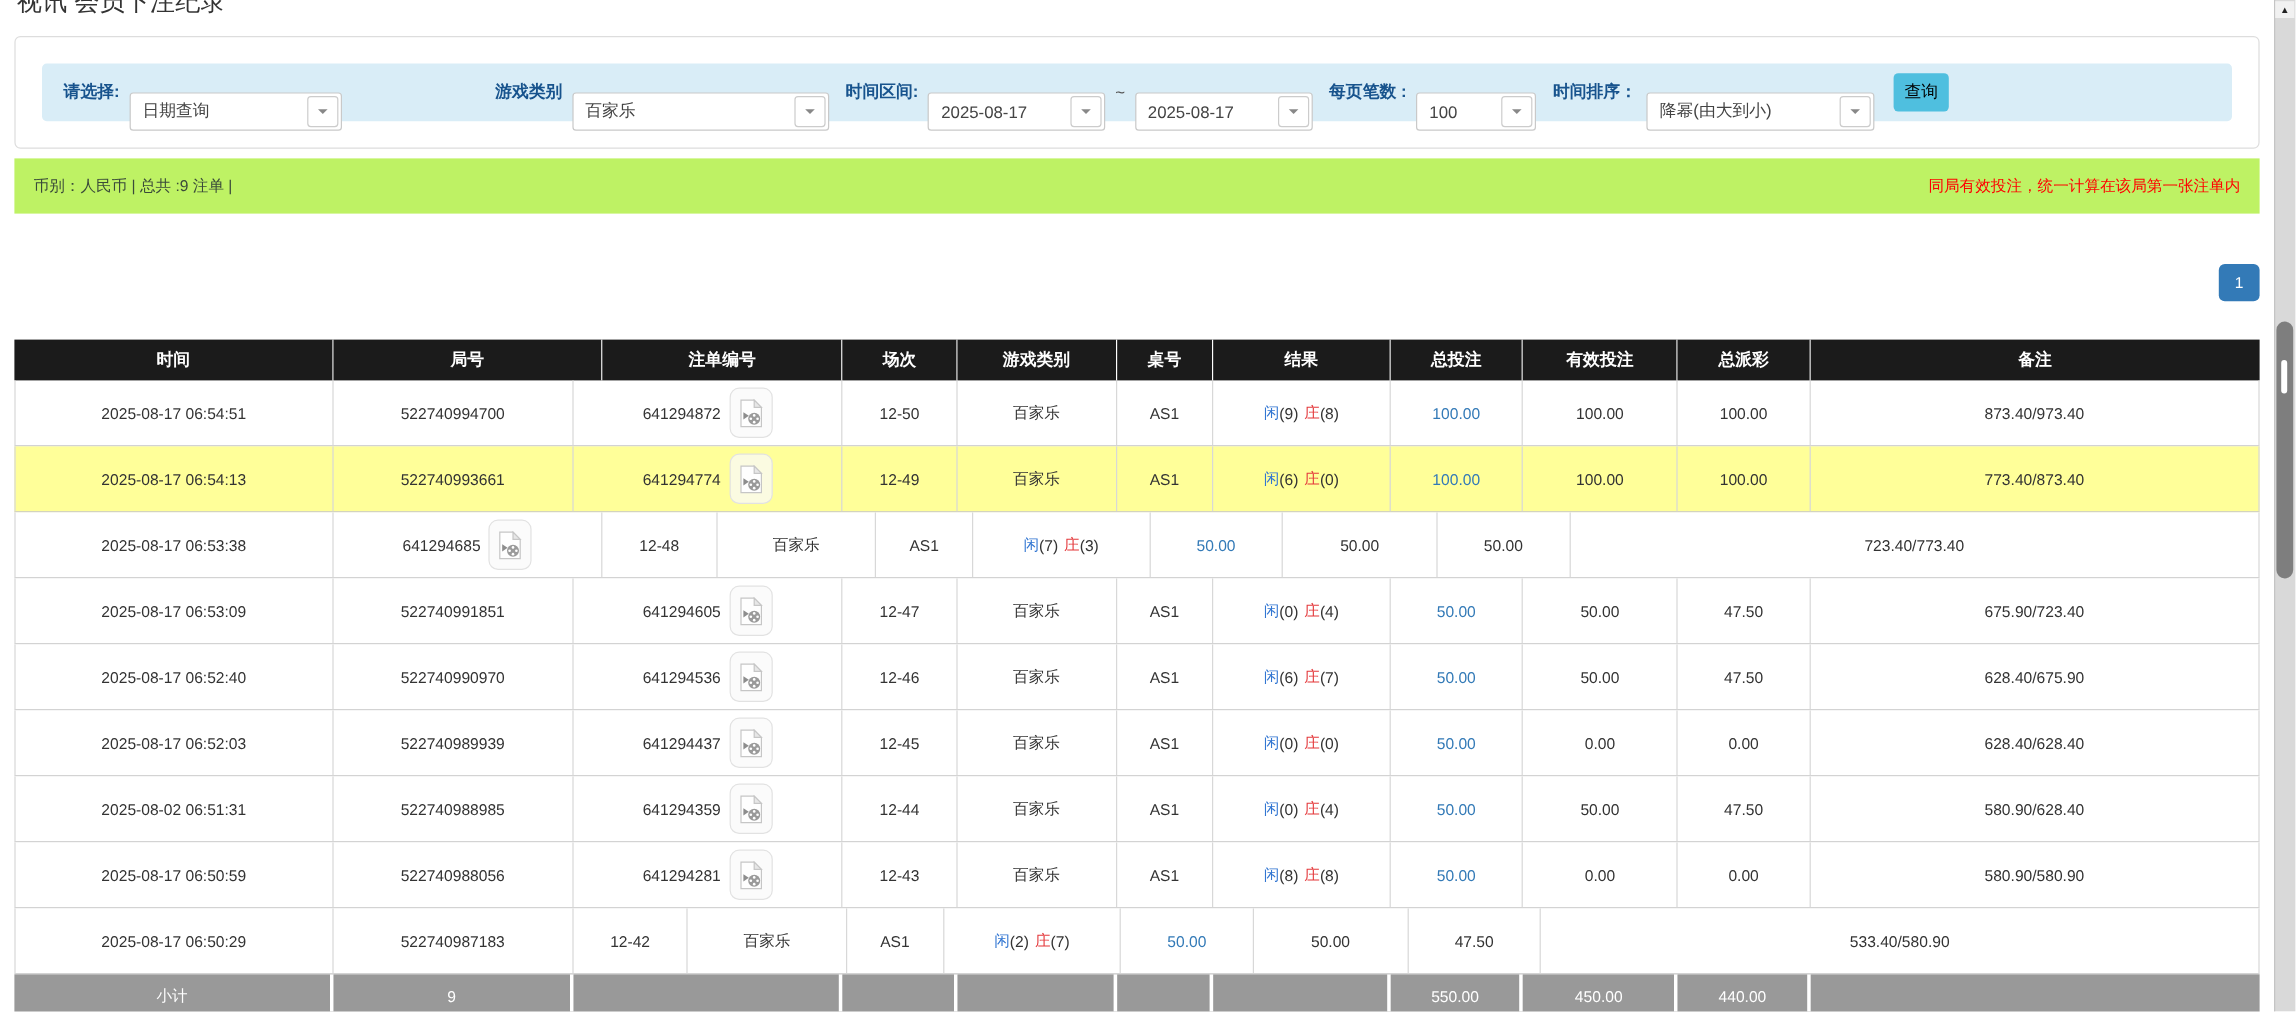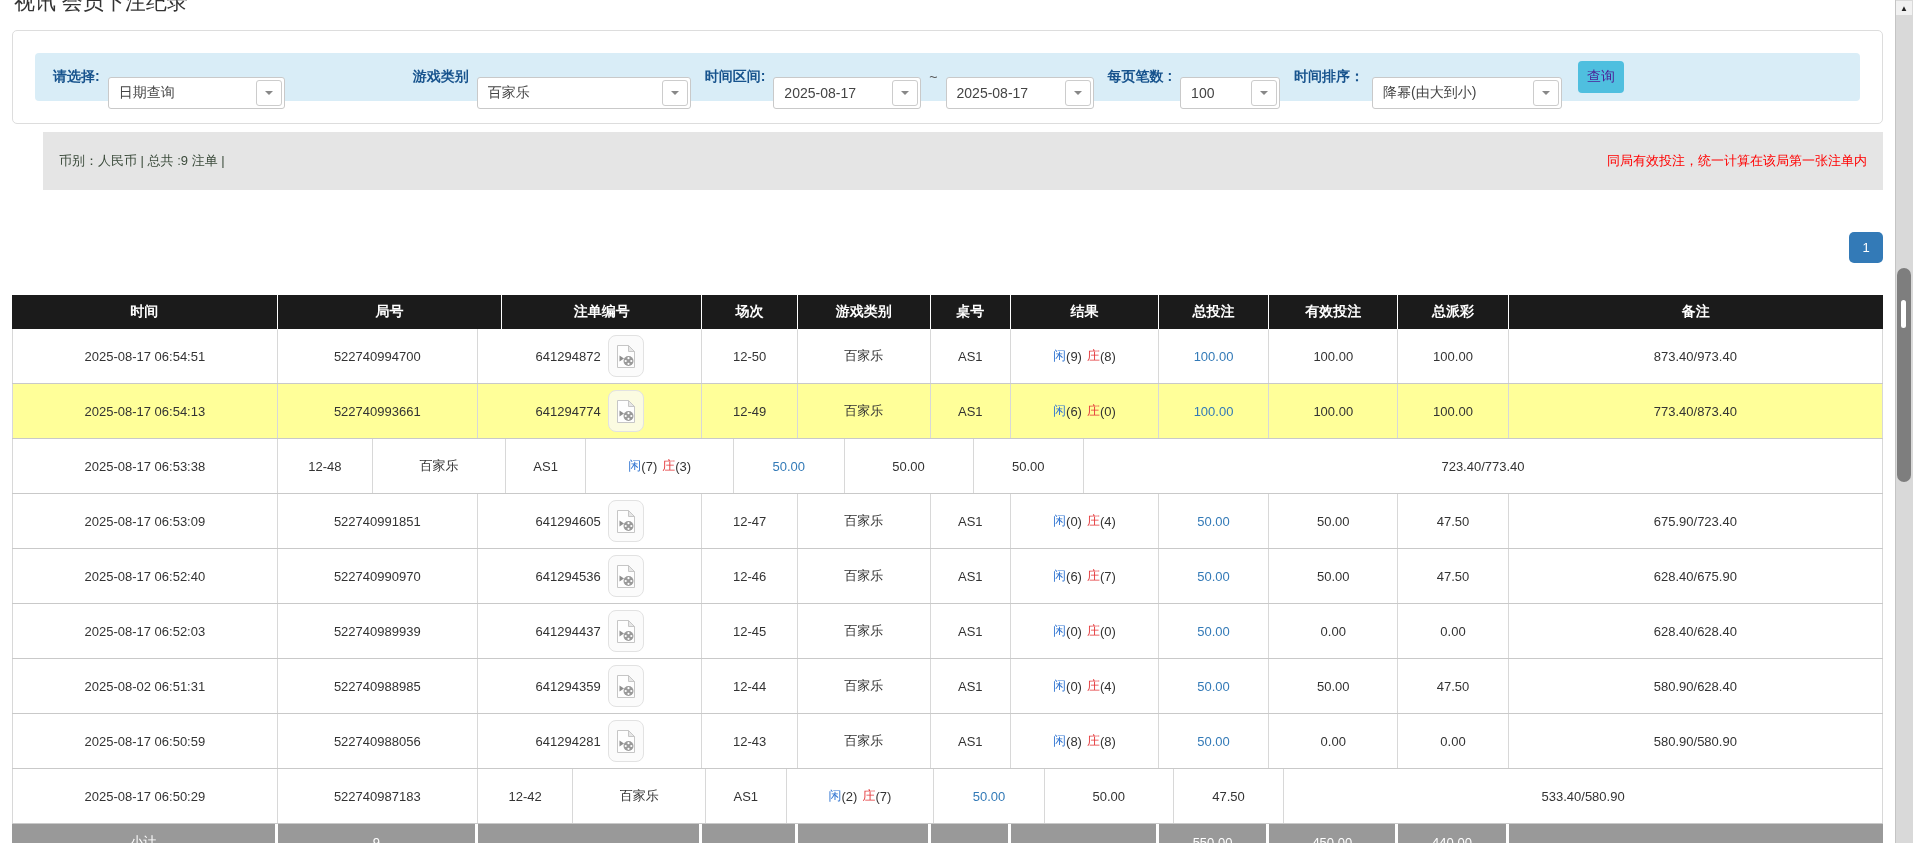--- a/index.html
+++ b/index.html
@@ -16,24 +16,24 @@
   .filter-bar{background:#d9edf7;border-radius:4px;height:48px;display:flex;align-items:center;padding:0 10px;}
   .fgroup{display:flex;align-items:center;margin-left:14px;}
   .fgroup.first{margin-left:8px;}
   .fgroup.g-game{margin-left:128px;}
   .flabel{font-size:14px;font-weight:bold;color:#17538d;margin-right:8px;white-space:nowrap;}
   .tilde{margin:0 8px;color:#555;font-size:14px;}
   .dd{height:30px;background:#fff;border:1px solid #c9c9c9;border-radius:3px;display:flex;align-items:center;cursor:pointer;margin-top:32px;}
   .dd-text{flex:1;padding:0 10px;font-size:14px;color:#444;white-space:nowrap;overflow:hidden;}
   .dd-arrow{width:24px;height:24px;margin:2px;border:1px solid #ccc;border-radius:3px;background:#fff;display:flex;align-items:center;justify-content:center;}
   .dd-arrow::after{content:"";border:4px solid transparent;border-top-color:#888;margin-top:4px;}
-  .search-btn{margin-left:16px;width:46px;height:32px;background:#4fbfdf;color:#4c1d95;border:none;border-radius:4px;font-size:14px;font-family:Liberation Sans, sans-serif;cursor:pointer;}
-
-  
-  .summary-bar{margin-top:8px;background:#e5e5e5;height:58px;display:flex;align-items:center;justify-content:space-between;padding:0 16px;box-sizing:border-box;margin-left:31px;}
+  .search-btn{margin-left:16px;width:46px;height:32px;background:#4fbfdf;color:#000000;border:none;border-radius:4px;font-size:14px;font-family:Liberation Sans, sans-serif;cursor:pointer;}
+
+  
+  .summary-bar{margin-top:8px;background:#bef264;height:46px;display:flex;align-items:center;justify-content:space-between;padding:0 16px;box-sizing:border-box;}
   .summary-left{font-size:13px;color:#3a4a3a;}
   .summary-right{font-size:13px;color:#ff0000;}
 
   
   .pagination-row{margin-top:42px;height:31px;display:flex;justify-content:flex-end;}
   .page-btn{width:34px;height:31px;background:#337ab7;color:#fff;border:none;border-radius:5px;font-size:13px;font-family:inherit;cursor:pointer;}
 
   
   .btable{margin-top:32px;font-size:13px;color:#333;}
   .trow{display:flex;}
@@ -214,20 +214,35 @@
             </div>
             <div class="tcell w7">
               <span class="bet-link">100.00</span>
             </div>
             <div class="tcell w8">100.00</div>
             <div class="tcell w9">100.00</div>
             <div class="tcell w10">773.40/873.40</div>
           </div>
           <div class="trow">
             <div class="tcell w0">2025-08-17 06:53:38</div>
+            <div class="tcell w2">
+              <span>641294685</span>
+              <span class="vicon-box">
+  <svg width="20" height="25" viewBox="0 0 20 25" aria-hidden="true">
+    <path d="M1.5 1.5 h11 l6 6 v16 h-17 z" fill="#fefefe" stroke="#c6c6c6" stroke-width="1"></path>
+    <path d="M12.5 1.5 l6 6 h-6 z" fill="#e7e7e7" stroke="#c6c6c6" stroke-width="1"></path>
+    <path d="M3.5 11.5 l4.5 3 -4.5 3 z" fill="#8d8d8d"></path>
+    <circle cx="12.5" cy="17" r="5" fill="#9a9a9a"></circle>
+    <circle cx="12.5" cy="14.2" r="1.1" fill="#fff"></circle>
+    <circle cx="12.5" cy="19.8" r="1.1" fill="#fff"></circle>
+    <circle cx="9.7" cy="17" r="1.1" fill="#fff"></circle>
+    <circle cx="15.3" cy="17" r="1.1" fill="#fff"></circle>
+  </svg>
+</span>
+            </div>
             <div class="tcell w3">12-48</div>
             <div class="tcell w4">百家乐</div>
             <div class="tcell w5">AS1</div>
             <div class="tcell w6">
               <span class="res-p">闲</span>
               <span class="res-n">(7)</span>
               <span class="res-b">庄</span>
               <span class="res-n">(3)</span>
             </div>
             <div class="tcell w7">

